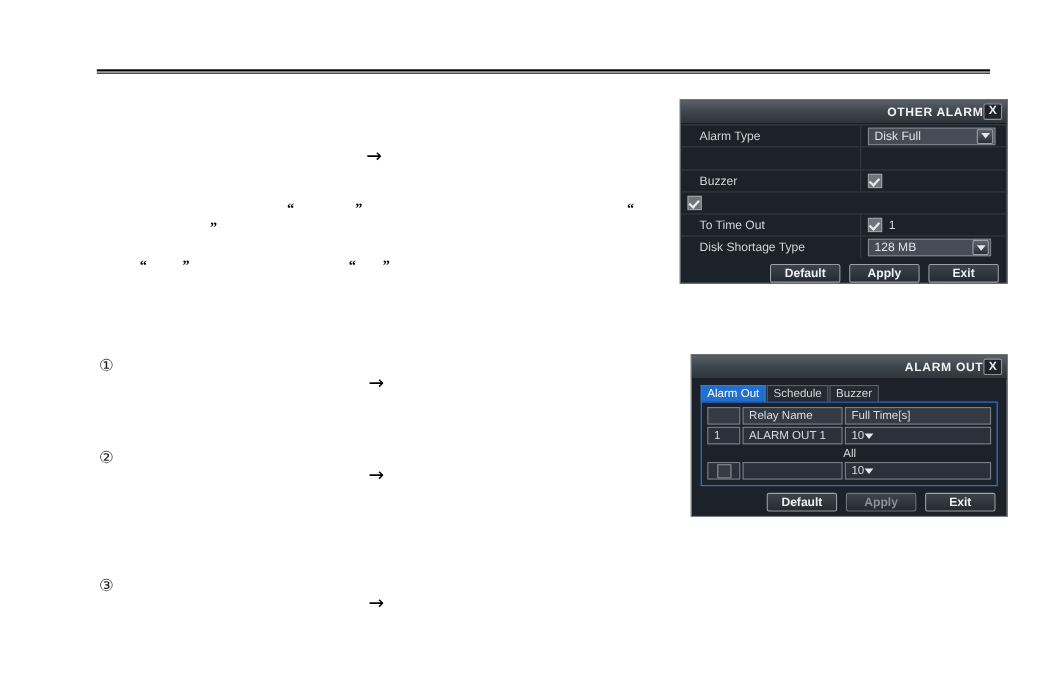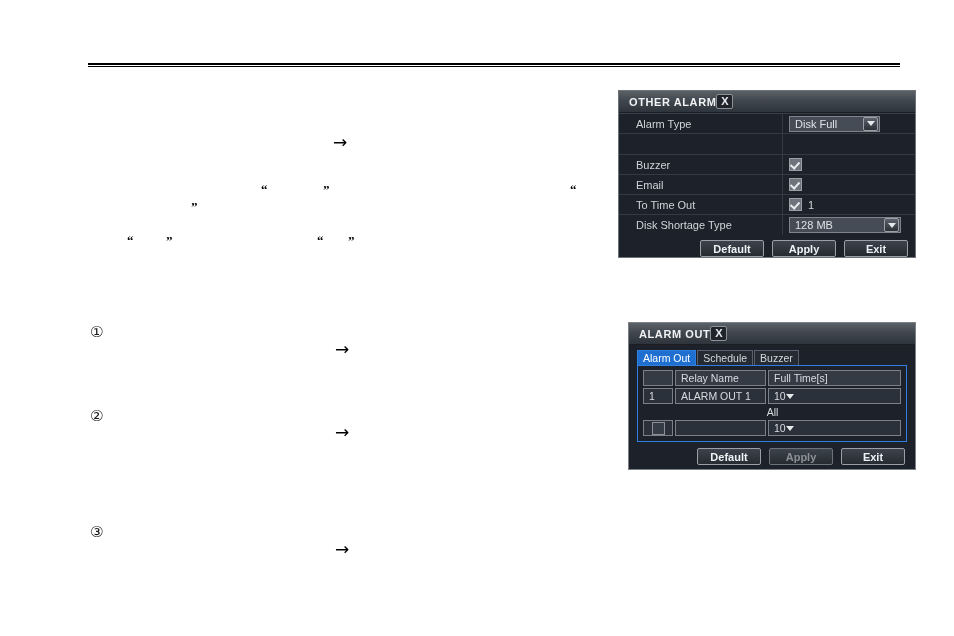--- a/index.html
+++ b/index.html
@@ -62,21 +62,21 @@
     box-sizing: border-box;
     font-family: "Liberation Sans", sans-serif;
     color: #c9ced4;
   }
   .dvr-titlebar {
     height: 22px;
     background: linear-gradient(to bottom, #5b6167 0%, #41474e 45%, #2e343b 100%);
     border-bottom: 1px solid #1a1d22;
     display: flex;
     align-items: center;
-    justify-content: flex-start;
+    justify-content: flex-end;
     padding: 0 4px 0 10px;
     box-sizing: border-box;
   }
   .dvr-title {
     font-size: 11px;
     font-weight: bold;
     letter-spacing: 0.6px;
     color: #f0f2f4;
   }
   .dvr-close {
@@ -342,21 +342,21 @@
     <span class="dvr-title">OTHER ALARM</span>
     <span class="dvr-close">X</span>
   </div>
 
   <div class="dvr-body">
     <div class="oa-grid">
 
       <div class="oa-row">
         <div class="oa-label">Alarm Type</div>
         <div class="oa-field">
-          <div class="dvr-select" style="width:91px;">
+          <div class="dvr-select" style="width:116px;">
             <span>Disk Full</span>
             <span class="sel-arrow">
                 <i></i>
               </span>
           </div>
         </div>
       </div>
 
       <div class="oa-row spacer">
         <div class="oa-label"></div>
@@ -364,21 +364,20 @@
       </div>
 
       <div class="oa-row">
         <div class="oa-label">Buzzer</div>
         <div class="oa-field">
           <span class="dvr-check checked"></span>
         </div>
       </div>
 
       <div class="oa-row">
-        <div class="oa-label">Email</div>
         <div class="oa-field">
           <span class="dvr-check checked"></span>
         </div>
       </div>
 
       <div class="oa-row">
         <div class="oa-label">To Time Out</div>
         <div class="oa-field">
           <span class="dvr-check checked"></span>
           <span class="check-suffix">1</span>

